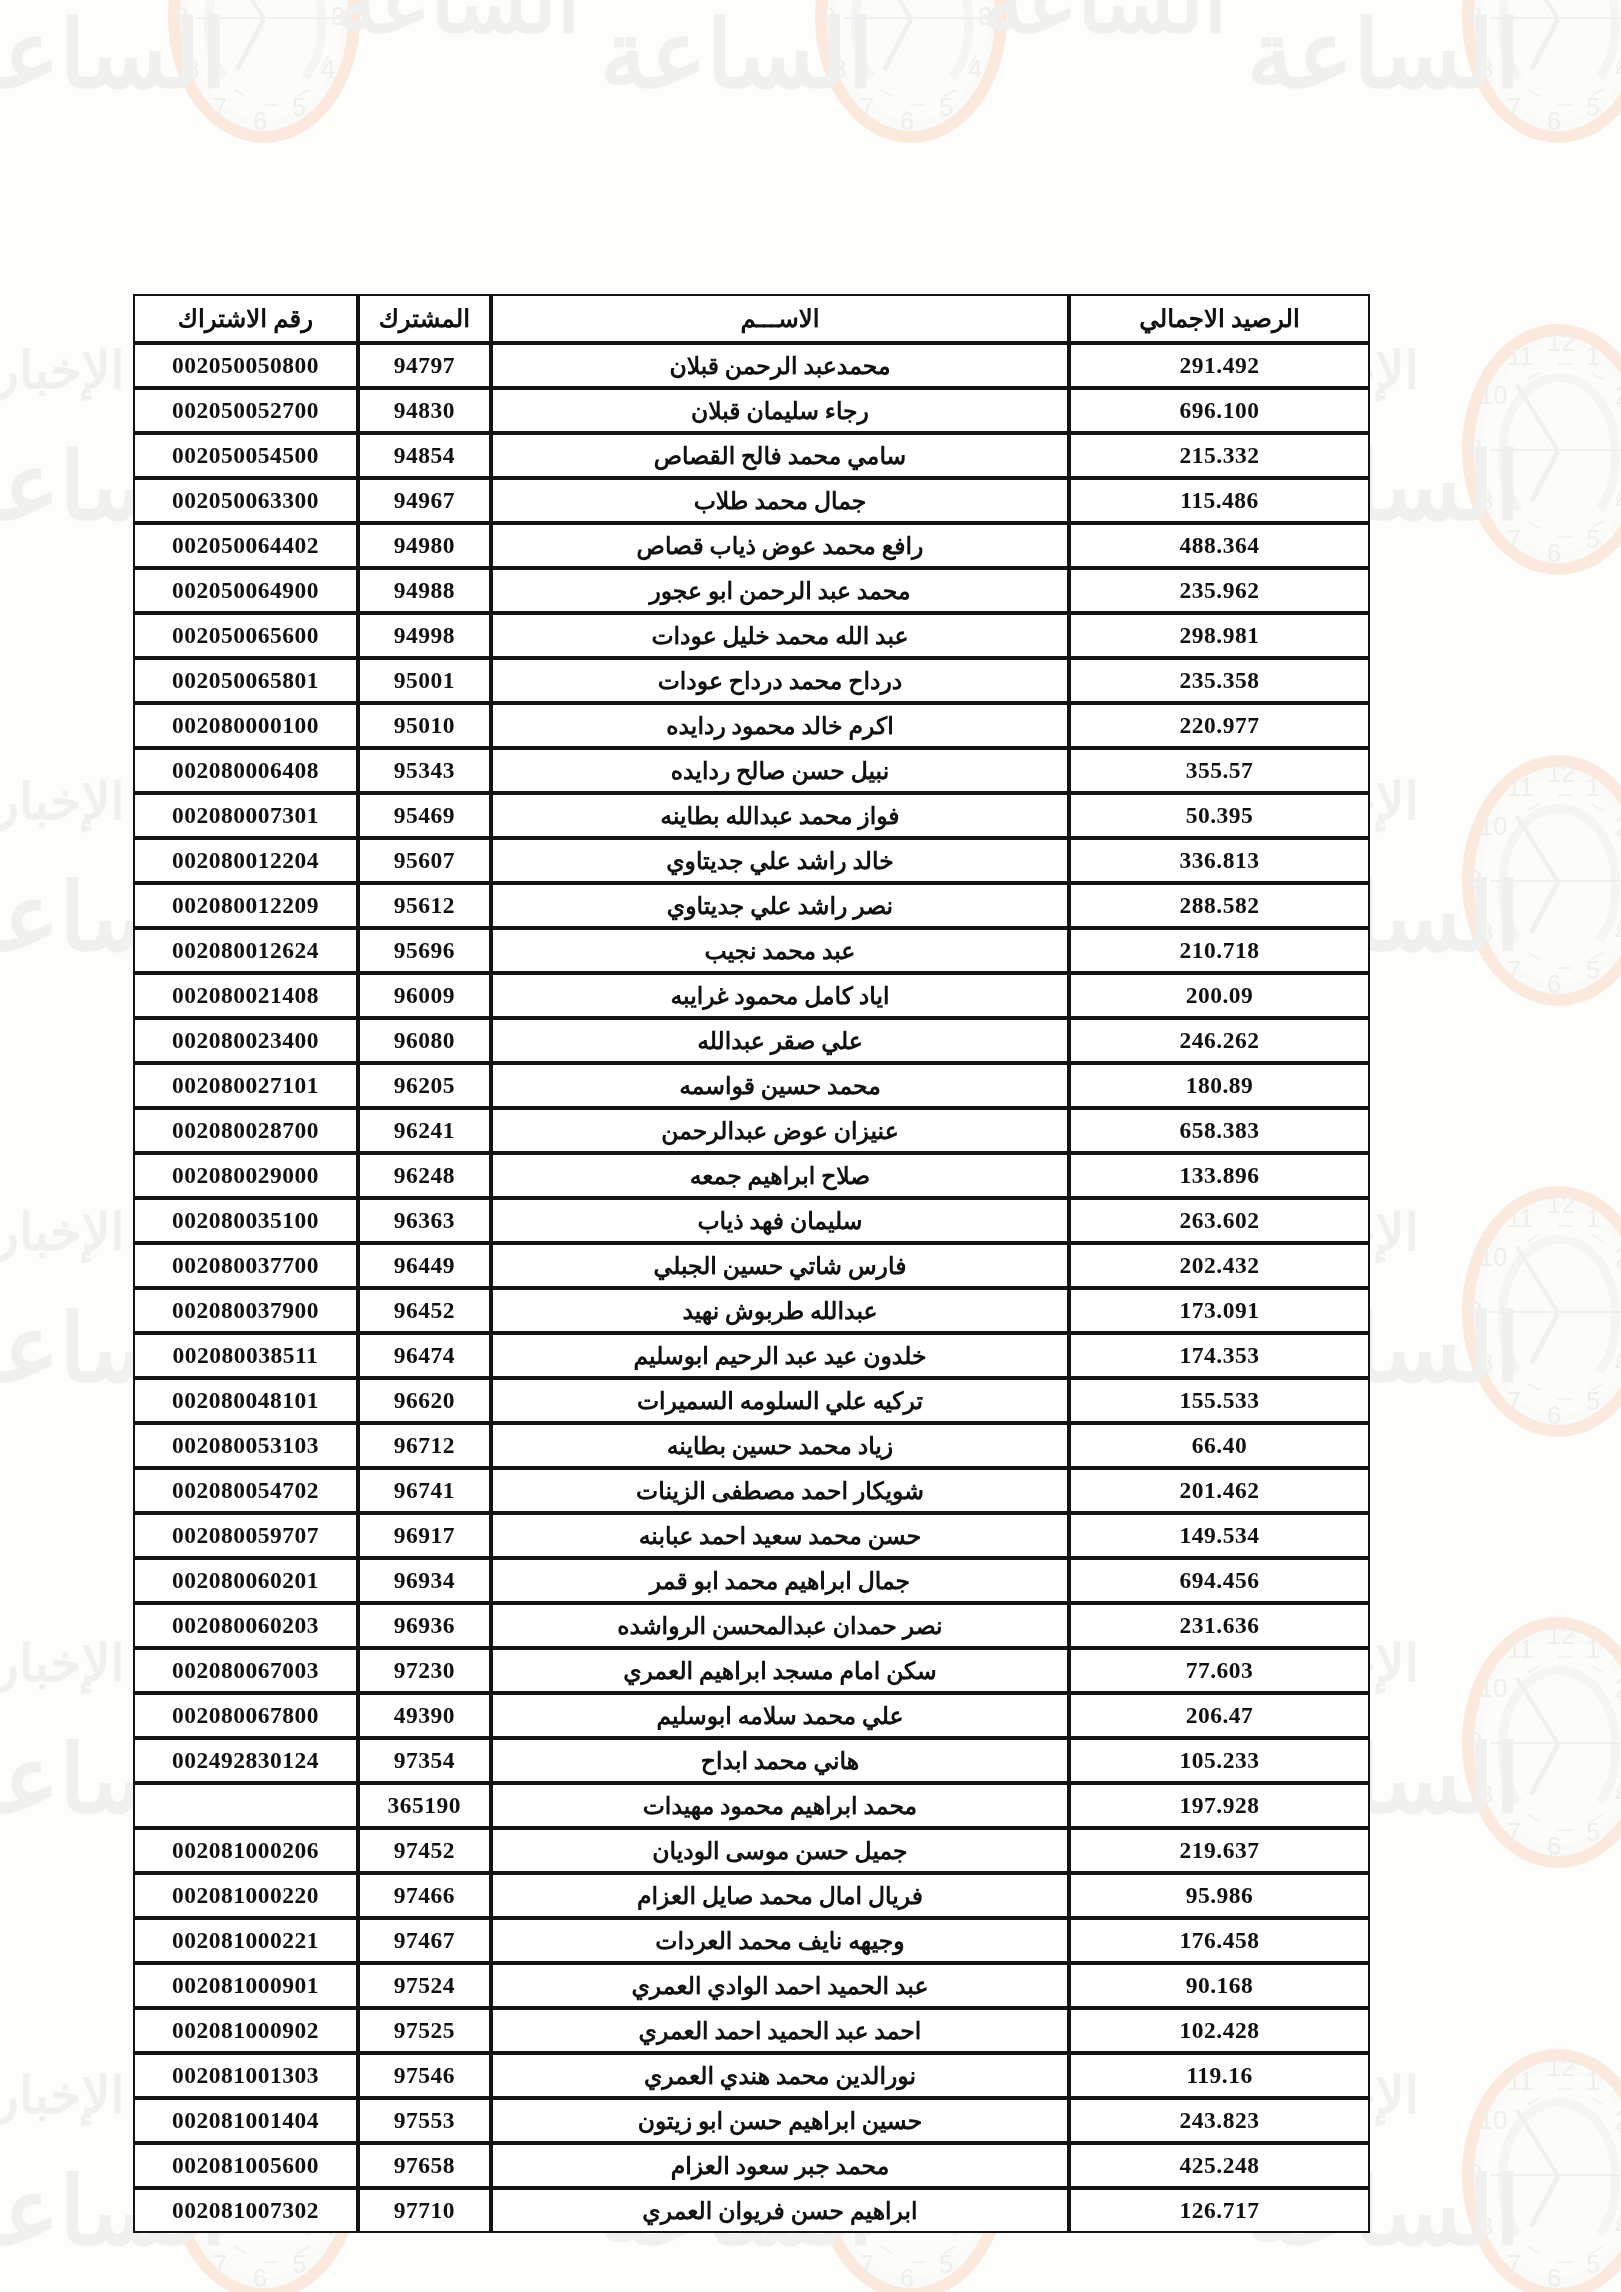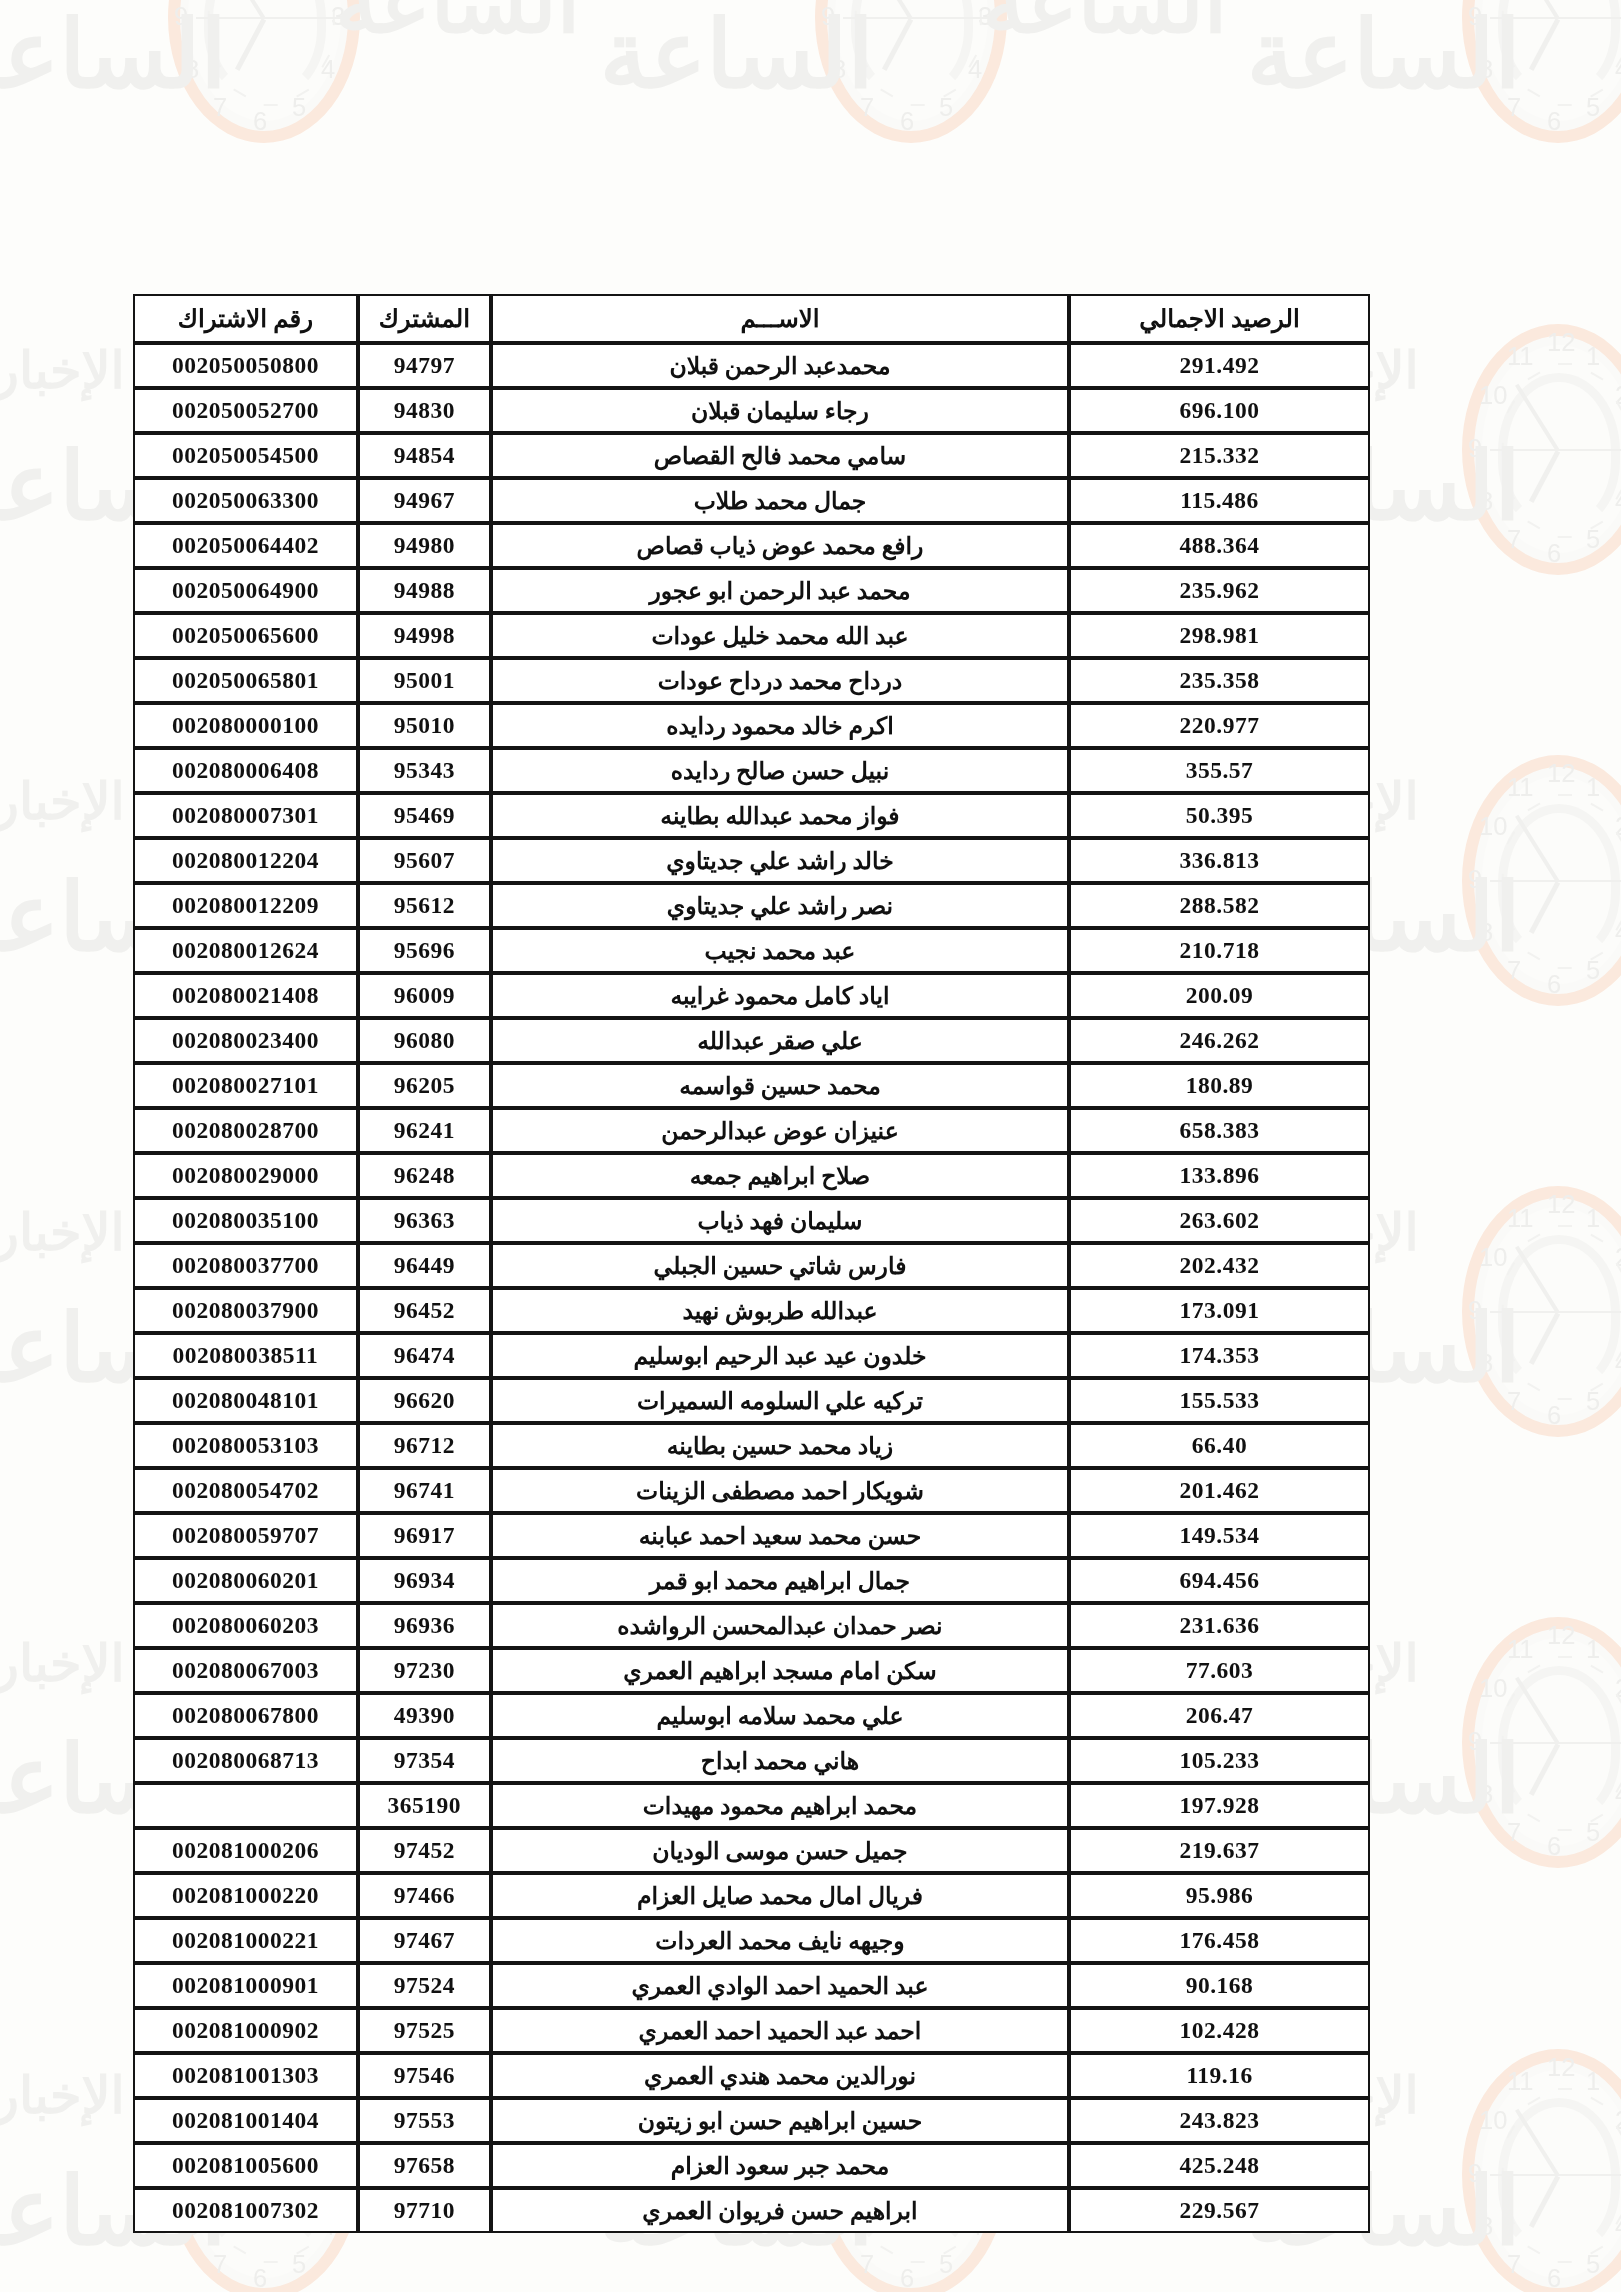--- a/index.html
+++ b/index.html
@@ -987,21 +987,21 @@
           <tr>
             <td class="c-bal">206.47</td>
             <td class="c-name">علي محمد سلامه ابوسليم</td>
             <td class="c-sub">49390</td>
             <td class="c-acct">002080067800</td>
           </tr>
           <tr>
             <td class="c-bal">105.233</td>
             <td class="c-name">هاني محمد ابداح</td>
             <td class="c-sub">97354</td>
-            <td class="c-acct">002080068713</td>
+            <td class="c-acct">002492830124</td>
           </tr>
           <tr>
             <td class="c-bal">197.928</td>
             <td class="c-name">محمد ابراهيم محمود مهيدات</td>
             <td class="c-sub">365190</td>
             <td class="c-acct empty-cell"></td>
           </tr>
           <tr>
             <td class="c-bal">219.637</td>
             <td class="c-name">جميل حسن موسى الوديان</td>
@@ -1044,21 +1044,21 @@
             <td class="c-sub">97553</td>
             <td class="c-acct">002081001404</td>
           </tr>
           <tr>
             <td class="c-bal">425.248</td>
             <td class="c-name">محمد جبر سعود العزام</td>
             <td class="c-sub">97658</td>
             <td class="c-acct">002081005600</td>
           </tr>
           <tr>
-            <td class="c-bal">229.567</td>
+            <td class="c-bal">126.717</td>
             <td class="c-name">ابراهيم حسن فريوان العمري</td>
             <td class="c-sub">97710</td>
             <td class="c-acct">002081007302</td>
           </tr>
         </tbody>
     </table>
   </div>
 
 </div>
 

